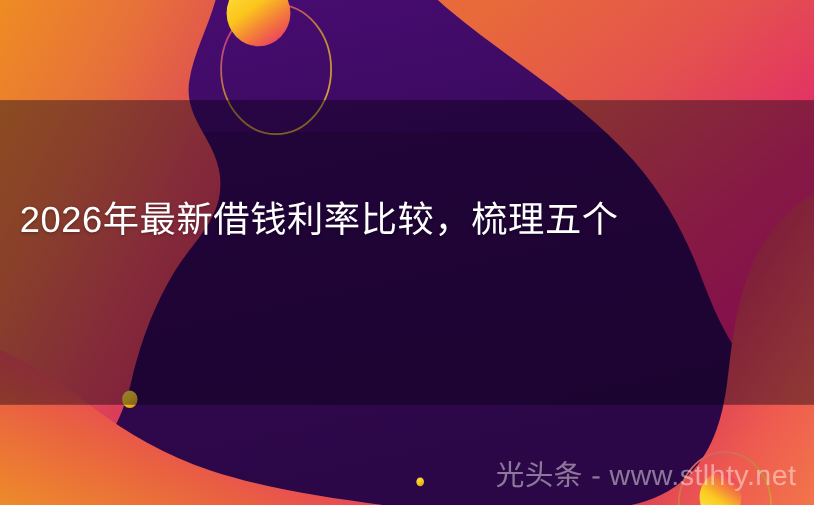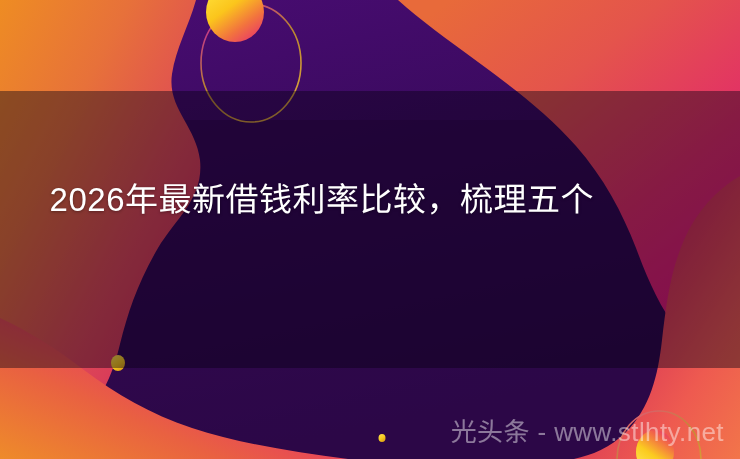--- a/index.html
+++ b/index.html
@@ -35,21 +35,21 @@
     height: 277px;
     background: rgba(8, 0, 18, 0.42);
     pointer-events: none;
   }
   
   .title-block {
     position: absolute;
     left: 0;
     width: 612px;
     top: 178px;
-    text-align: right;
+    text-align: left;
     color: #ffffff;
     font-size: 33px;
     line-height: 43px;
     font-weight: 400;
     letter-spacing: 0.5px;
     padding: 0 18px;
     box-sizing: border-box;
     text-shadow: 0 1px 3px rgba(0,0,0,0.35);
   }
   .title-line {

